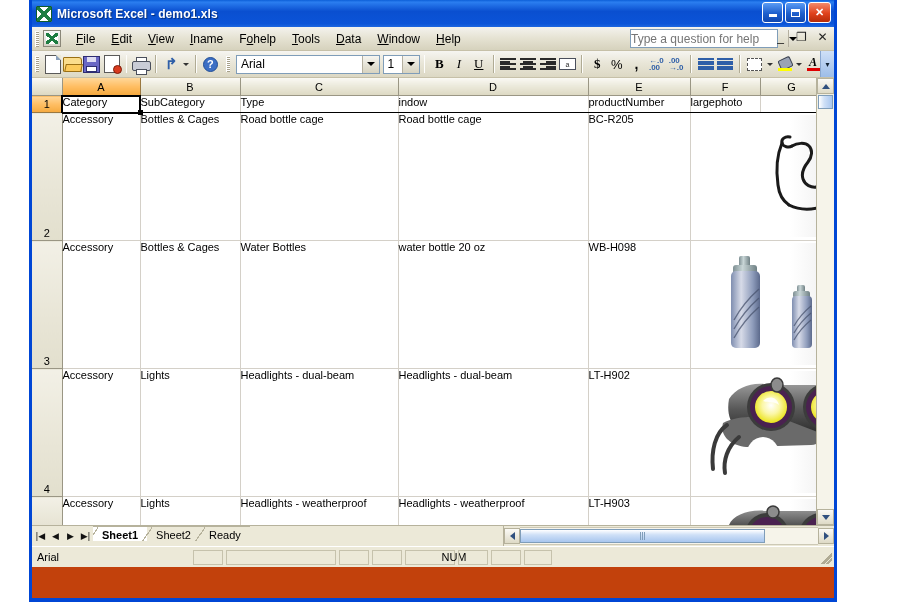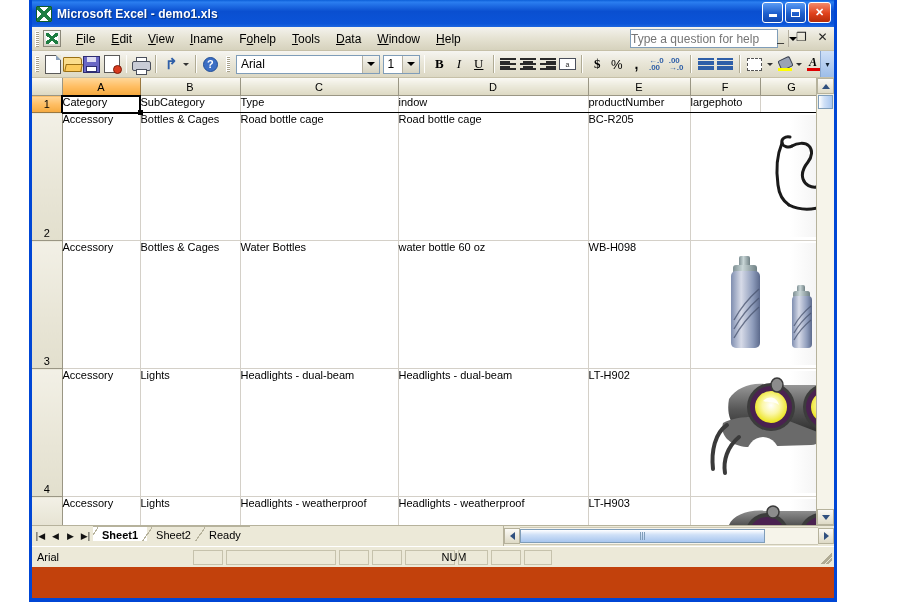--- a/index.html
+++ b/index.html
@@ -733,21 +733,21 @@
             </td>
           </tr>
 
           <tr style="height:128px;">
             <td class="rowhead">
                   <span class="rn">3</span>
                 </td>
             <td class="cell">Accessory</td>
             <td class="cell">Bottles &amp; Cages</td>
             <td class="cell">Water Bottles</td>
-            <td class="cell">water bottle 60 oz</td>
+            <td class="cell">water bottle 20 oz</td>
             <td class="cell">WB-H098</td>
             <td class="photo-cell" colspan="4">
               <div class="photo-box">
                 <svg width="216" height="122" viewBox="0 0 216 122">
                   <defs>
                     <linearGradient id="bodyg" x1="0" y1="0" x2="1" y2="0">
                       <stop offset="0" stop-color="#7f8eb0"></stop>
                       <stop offset="0.35" stop-color="#d7dbe8"></stop>
                       <stop offset="0.75" stop-color="#8e9cbb"></stop>
                       <stop offset="1" stop-color="#5c6a8c"></stop>

